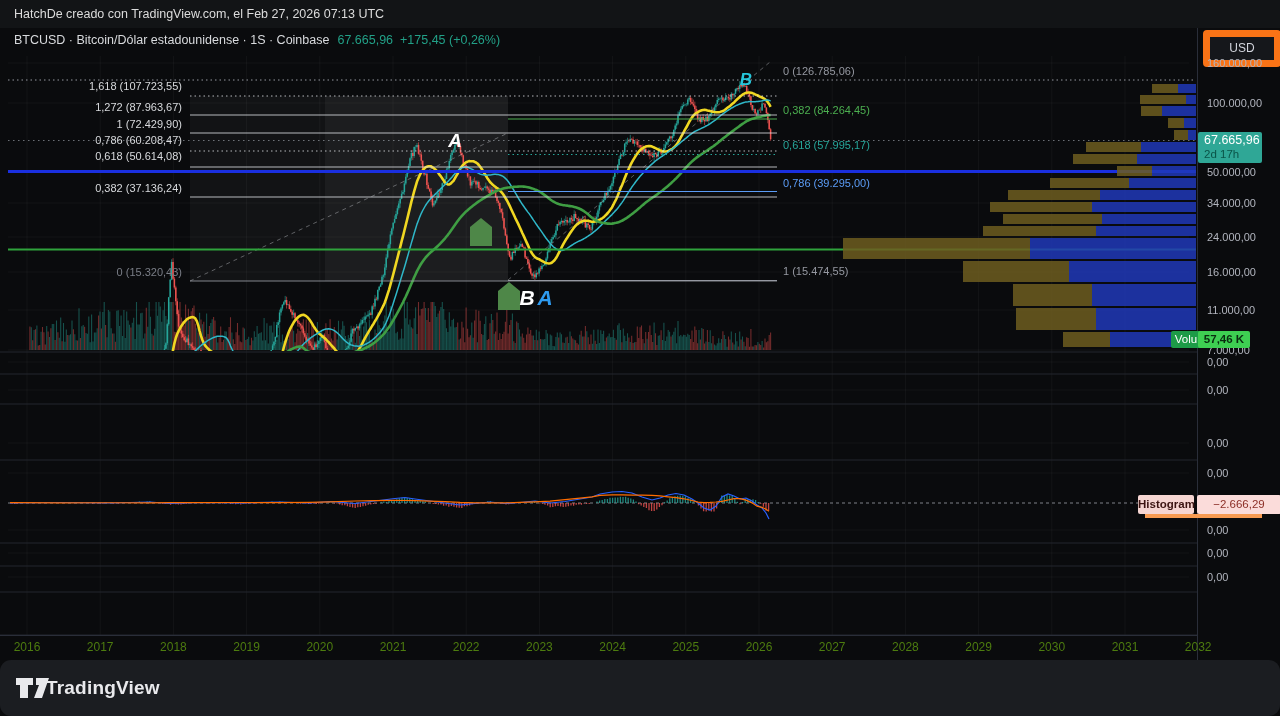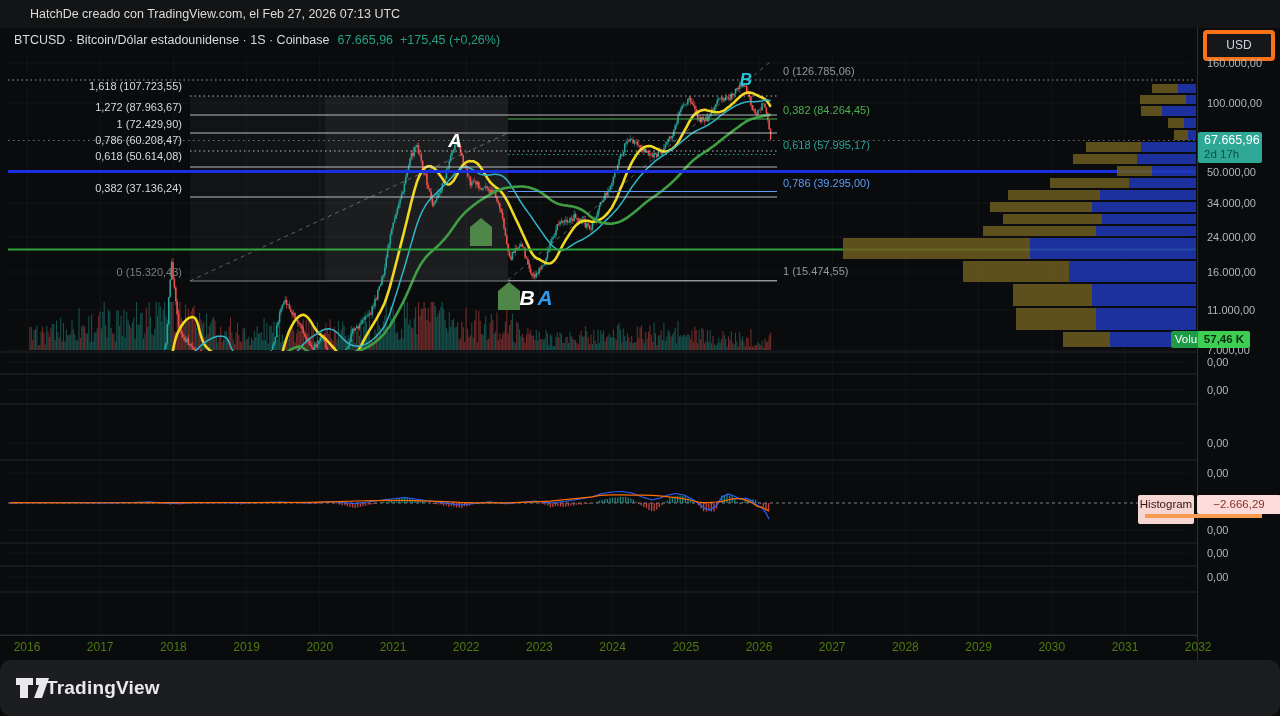--- a/index.html
+++ b/index.html
@@ -1,37 +1,37 @@
 <!DOCTYPE html>
 <html><head>
 <meta charset="utf-8">
 <style>
   html,body{margin:0;padding:0;background:#000;}
   #app{position:relative;width:1280px;height:716px;background:#0a0b0d;overflow:hidden;
        font-family:"Liberation Sans",sans-serif;-webkit-font-smoothing:antialiased;}
   .abs{position:absolute;}
   #banner{left:0;top:0;width:1280px;height:28px;background:#121416;color:#dcdcdc;
-          font-size:12.5px;line-height:28px;padding-left:30px;box-sizing:border-box;}
+          font-size:12.5px;line-height:28px;padding-left:14px;box-sizing:border-box;}
   #legendRow{left:14px;top:33px;height:16px;font-size:12.5px;color:#d8dadd;white-space:nowrap;z-index:30;}
   #legendRow .pricepart{color:#22a087;margin-left:8px;}
   #chartArea{left:0;top:28px;width:1197px;height:632px;overflow:hidden;}
   #scaleCol{left:1197px;top:28px;width:83px;height:632px;background:#0a0b0d;border-left:1px solid #2a2e39;box-sizing:border-box;}
   .tick{position:absolute;left:9px;color:#b2b5be;font-size:11px;transform:translateY(-50%);white-space:nowrap;}
-  #usdBtn{position:absolute;left:5px;top:2px;width:64px;height:23px;border:4px solid #f97316;border-radius:4px;
+  #usdBtn{position:absolute;left:5px;top:2px;width:64px;height:23px;border:7px solid #f97316;border-radius:4px;
           background:#15171b;color:#d1d4dc;font-size:12px;text-align:center;line-height:23px;}
   .fiblabel{position:absolute;font-size:11px;transform:translateY(-50%);white-space:nowrap;z-index:6;}
   .fiblabel.right-anchor{text-align:right;}
   .badge{position:absolute;border-radius:2px;font-size:11.5px;line-height:17px;z-index:40;}
   #priceBadge{left:1198px;top:132px;width:64px;height:31px;background:#2fa796;border-radius:2px;text-align:left;
               padding:1px 0 0 6px;box-sizing:border-box;z-index:40;}
   #priceBadge .p{color:#ffffff;font-size:12.5px;line-height:15px;}
   #priceBadge .c{color:#0a5448;font-size:11.5px;line-height:13px;}
   #volLabel{left:1148px;top:331px;width:46px;height:17px;background:#1d9b47;color:#fff;text-align:center;margin-left:23px;}
   #volValue{left:1198px;top:331px;width:52px;height:17px;background:#3ecf52;color:#0a2d10;text-align:center;font-weight:bold;}
-  #histLabel{left:1138px;top:495px;width:56px;height:29px;background:#f6d6d2;color:#3c1512;text-align:center;line-height:19px;}
+  #histLabel{left:1138px;top:495px;width:56px;height:19px;background:#f6d6d2;color:#3c1512;text-align:center;line-height:19px;font-weight:bold;}
   #histValue{left:1197px;top:495px;width:84px;height:19px;background:#fbdcda;color:#8c2f27;text-align:center;line-height:19px;}
   #histUnderline{left:1145px;top:514px;width:117px;height:4px;background:#f79b52;z-index:40;}
   #timeAxis{left:0;top:635px;width:1197px;height:25px;border-top:1px solid #2a2e39;box-sizing:border-box;background:#0a0b0d;z-index:20;}
   .yearlabel{position:absolute;top:4px;transform:translateX(-50%);color:#4d7c0f;font-size:12px;}
   #footer{left:0;top:660px;width:1280px;height:56px;background:#1b1d21;z-index:50;border-radius:11px;}
   #footer .brand{position:absolute;left:46px;top:17px;color:#e9e9ec;font-size:19px;font-weight:bold;letter-spacing:.2px;}
   .annot{position:absolute;font-weight:bold;font-style:italic;transform:translate(-50%,-50%);z-index:25;}
 </style>
 </head>
 <body>

